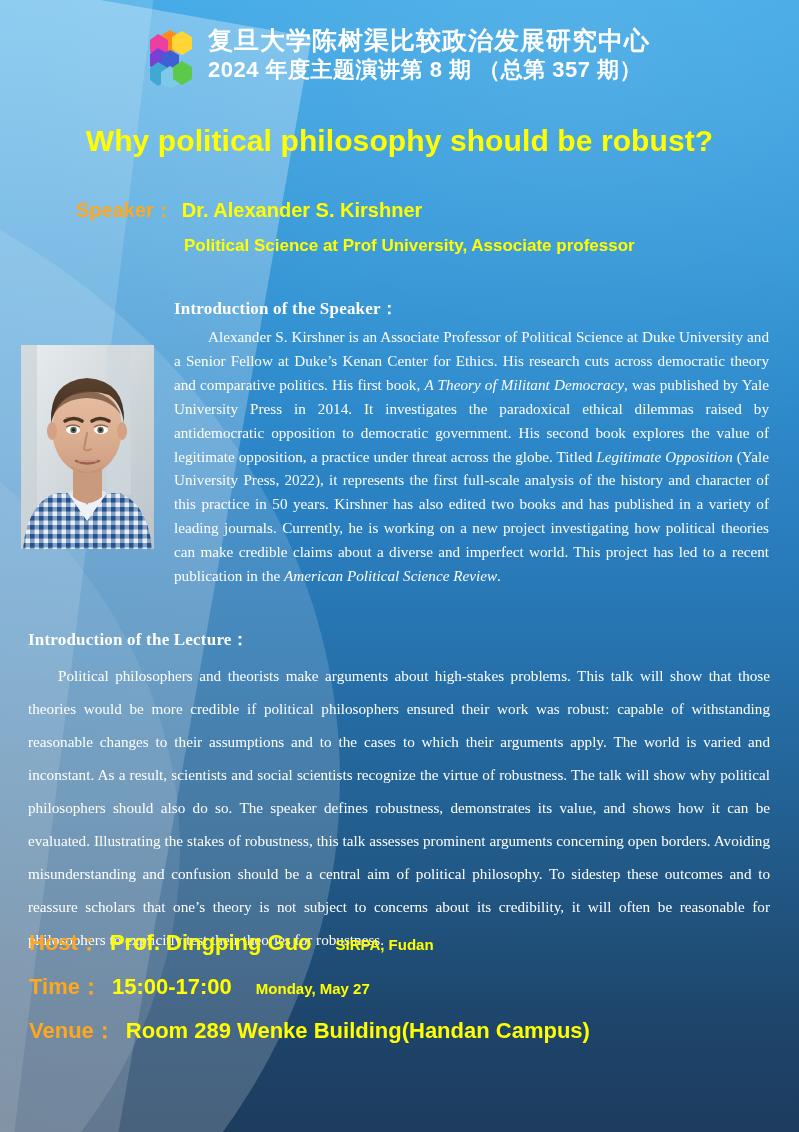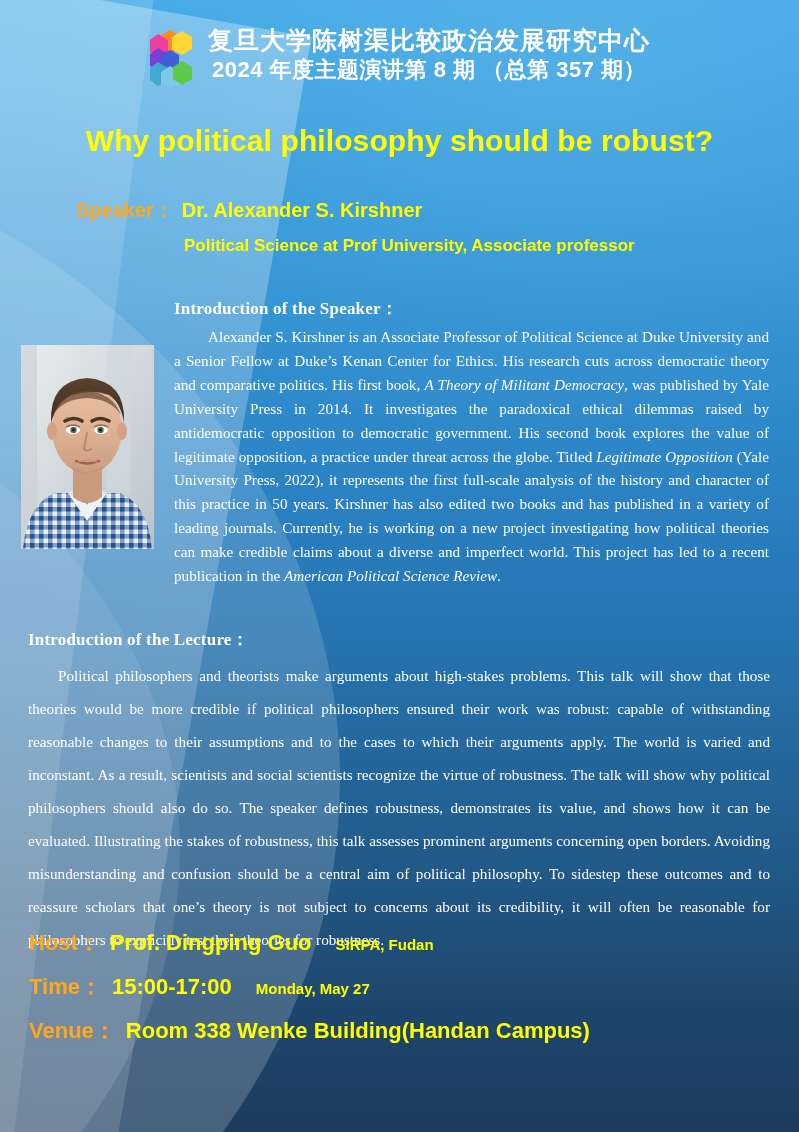--- a/index.html
+++ b/index.html
@@ -53,21 +53,21 @@
   }
 
   .content{position:relative;z-index:5;width:100%;height:100%;}
 
   
   .header{
     position:absolute;left:150px;top:26px;
     display:flex;align-items:flex-start;gap:14px;
   }
   .logo{width:44px;height:60px;flex:0 0 auto;margin-top:2px;}
-  .header-text{display:flex;flex-direction:column;gap:4px;align-items:center;}
+  .header-text{display:flex;flex-direction:column;gap:4px;}
   .h-line1{
     font-size:25px;font-weight:bold;color:#ffffff;
     letter-spacing:1px;line-height:1.12;
   }
   .h-line2{
     font-size:22px;font-weight:bold;color:#ffffff;
     letter-spacing:.5px;line-height:1.12;
   }
 
   
@@ -270,18 +270,18 @@
         <span class="d-value">Prof. Dingping Guo</span>
         <span class="d-extra">SIRPA, Fudan</span>
       </div>
       <div class="detail-row">
         <span class="d-label">Time：</span>
         <span class="d-value">15:00-17:00</span>
         <span class="d-extra">Monday, May 27</span>
       </div>
       <div class="detail-row">
         <span class="d-label">Venue：</span>
-        <span class="d-value">Room 338 Wenke Building(Handan Campus)</span>
+        <span class="d-value">Room 289 Wenke Building(Handan Campus)</span>
       </div>
     </div>
 
   </div>
 </div>
 
 </body></html>

